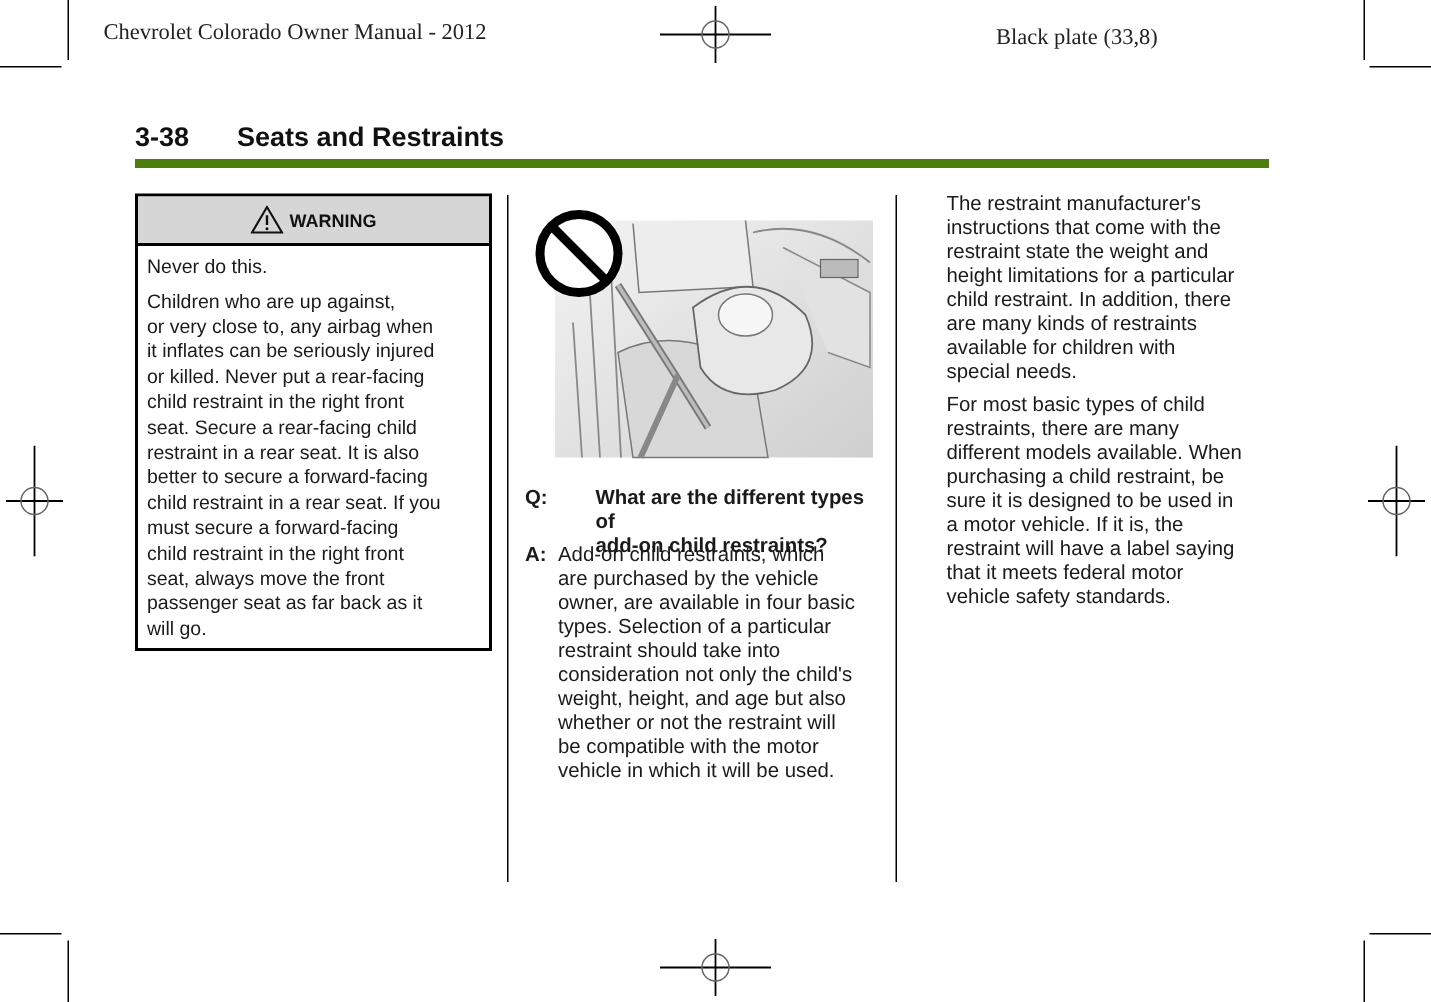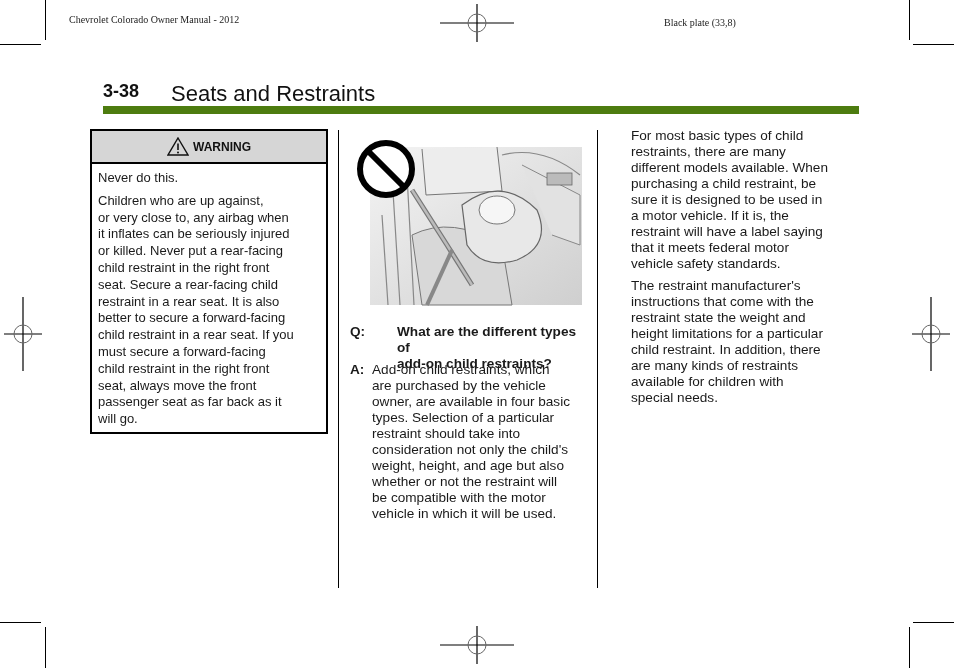--- a/index.html
+++ b/index.html
@@ -1,23 +1,23 @@
 <!DOCTYPE html>
 <html><head>
   <meta charset="utf-8">
   <style>
     html, body { margin: 0; padding: 0; background: #ffffff; }
     body { width: 954px; height: 668px; position: relative; overflow: hidden; font-family: "Liberation Sans", sans-serif; color: #1a1a1a; }
     .abs { position: absolute; }
     .crop-h { position: absolute; height: 1px; background: #000; }
     .crop-v { position: absolute; width: 1px; background: #000; }
-    .running-head { position: absolute; font-family: "Liberation Serif", serif; font-size: 10px; color: #222; }
-    .section-header { position: absolute; left: 103px; top: 80px; width: 756px; height: 26px; border-bottom: 8px solid #4d7c0f; }
+    .running-head { position: absolute; font-family: "Liberation Serif", serif; font-size: 15px; color: #222; }
+    .section-header { position: absolute; left: 90px; top: 80px; width: 756px; height: 26px; border-bottom: 6px solid #4d7c0f; }
     .section-num { position: absolute; left: 0; top: 1px; font-size: 18px; font-weight: bold; color: #111; }
-    .section-title { position: absolute; left: 68px; top: 1px; font-size: 22px; font-weight: normal; color: #111; }
+    .section-title { position: absolute; left: 68px; top: 1px; font-size: 18px; font-weight: bold; color: #111; }
     .col-divider { position: absolute; width: 1px; background: #000; top: 130px; height: 458px; }
     .warning-box { position: absolute; left: 90px; top: 129px; width: 234px; height: 301px; border: 2px solid #000; }
     .warning-header { height: 31px; background: #d6d6d6; border-bottom: 2px solid #000; display: flex; align-items: center; justify-content: center; }
     .warning-title { font-size: 12px; font-weight: bold; color: #111; margin-left: 4px; }
     .warning-body { padding: 6px 6px 0 6px; font-size: 13px; line-height: 16.8px; color: #1a1a1a; }
     .warning-body p { margin: 0 0 6px 0; white-space: pre-line; }
     .illustration { position: absolute; left: 352px; top: 135px; width: 230px; height: 172px; }
     .qa { position: absolute; left: 350px; width: 240px; font-size: 13.6px; line-height: 16px; }
     .qa .lbl { position: absolute; left: 0; top: 0; font-weight: bold; }
     .qa .txt { margin-left: 22px; white-space: pre-line; }
@@ -141,30 +141,30 @@
 types. Selection of a particular
 restraint should take into
 consideration not only the child's
 weight, height, and age but also
 whether or not the restraint will
 be compatible with the motor
 vehicle in which it will be used.</div>
 </div>
 
 <div class="right-col">
+  <p>The restraint manufacturer's
+instructions that come with the
+restraint state the weight and
+height limitations for a particular
+child restraint. In addition, there
+are many kinds of restraints
+available for children with
+special needs.</p>
   <p>For most basic types of child
 restraints, there are many
 different models available. When
 purchasing a child restraint, be
 sure it is designed to be used in
 a motor vehicle. If it is, the
 restraint will have a label saying
 that it meets federal motor
 vehicle safety standards.</p>
-  <p>The restraint manufacturer's
-instructions that come with the
-restraint state the weight and
-height limitations for a particular
-child restraint. In addition, there
-are many kinds of restraints
-available for children with
-special needs.</p>
 </div>
 
 </body></html>

